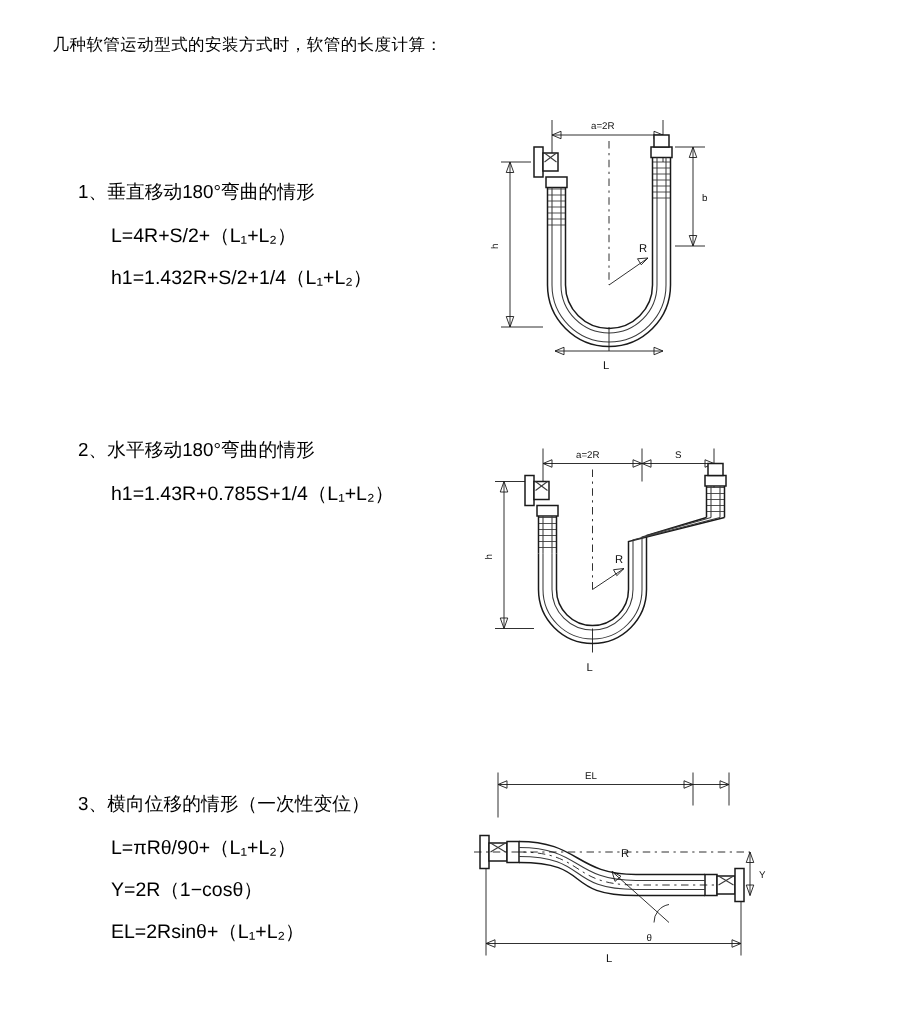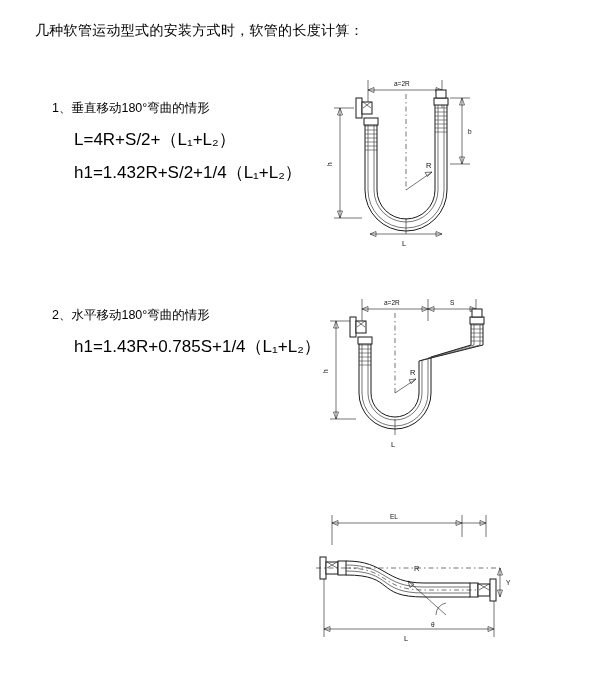--- a/index.html
+++ b/index.html
@@ -17,39 +17,39 @@
   }
   .page {
     position: relative;
     width: 600px;
     height: 675px;
   }
   .heading {
     position: absolute;
     left: 35px;
     top: 22px;
-    font-size: 14px;
+    font-size: 11px;
     letter-spacing: 0.3px;
     white-space: nowrap;
   }
   .case {
     position: absolute;
   }
   .case-title {
     font-size: 12.5px;
     white-space: nowrap;
     margin-bottom: 11px;
   }
   .formula {
-    font-size: 17px;
+    font-size: 13px;
     white-space: nowrap;
     margin: 0 0 10px 22px;
   }
-  .case1 { left: 52px; top: 100px; }
-  .case2 { left: 52px; top: 307px; }
+  .case1 { left: 52px; top: 120px; }
+  .case2 { left: 52px; top: 292px; }
   .case3 { left: 52px; top: 528px; }
 
   .fig {
     position: absolute;
   }
   .fig1 { left: 310px; top: 68px; }
   .fig2 { left: 310px; top: 285px; }
   .fig3 { left: 300px; top: 505px; }
 
   svg { display: block; }
@@ -73,20 +73,26 @@
     <div class="case-title">1、垂直移动180°弯曲的情形</div>
     <div class="formula">L=4R+S/2+（L₁+L₂）</div>
     <div class="formula">h1=1.432R+S/2+1/4（L₁+L₂）</div>
   </div>
 
   <div class="case case2">
     <div class="case-title">2、水平移动180°弯曲的情形</div>
     <div class="formula">h1=1.43R+0.785S+1/4（L₁+L₂）</div>
   </div>
 
+  <div class="case case3">
+    <div class="case-title">3、横向位移的情形（一次性变位）</div>
+    <div class="formula">L=πRθ/90+（L₁+L₂）</div>
+    <div class="formula">Y=2R（1−cosθ）</div>
+    <div class="formula">EL=2Rsinθ+（L₁+L₂）</div>
+  </div>
 
   <div class="fig fig1">
     <svg width="205" height="200" viewBox="0 0 205 200">
 
       <line class="dim" x1="58" y1="22" x2="132" y2="22"></line>
       <path class="dim" d="M58 22 l6 -2.5 v5 z" fill="#1a1a1a" stroke="none"></path>
       <path class="dim" d="M132 22 l-6 -2.5 v5 z" fill="#1a1a1a" stroke="none"></path>
       <text class="lbl" x="84" y="18">a=2R</text>
       <line class="dim" x1="58" y1="12" x2="58" y2="40"></line>
       <line class="dim" x1="132" y1="12" x2="132" y2="40"></line>

